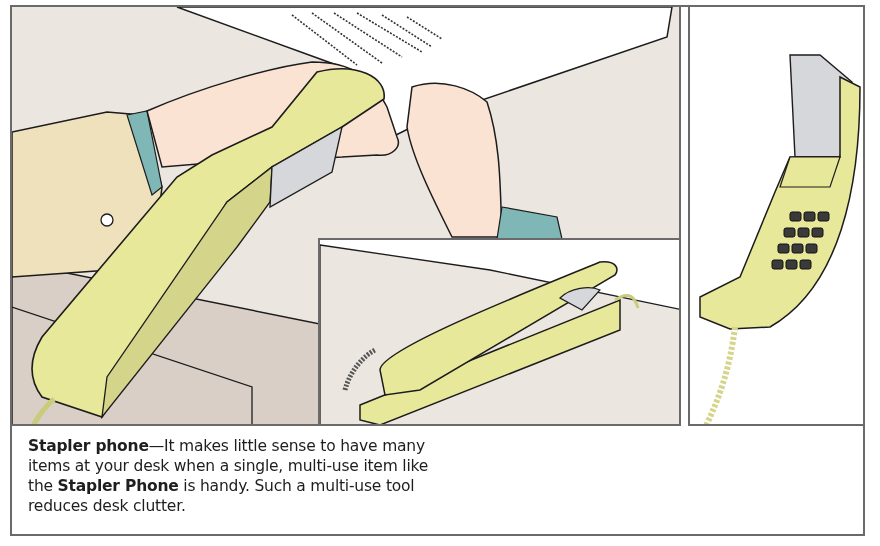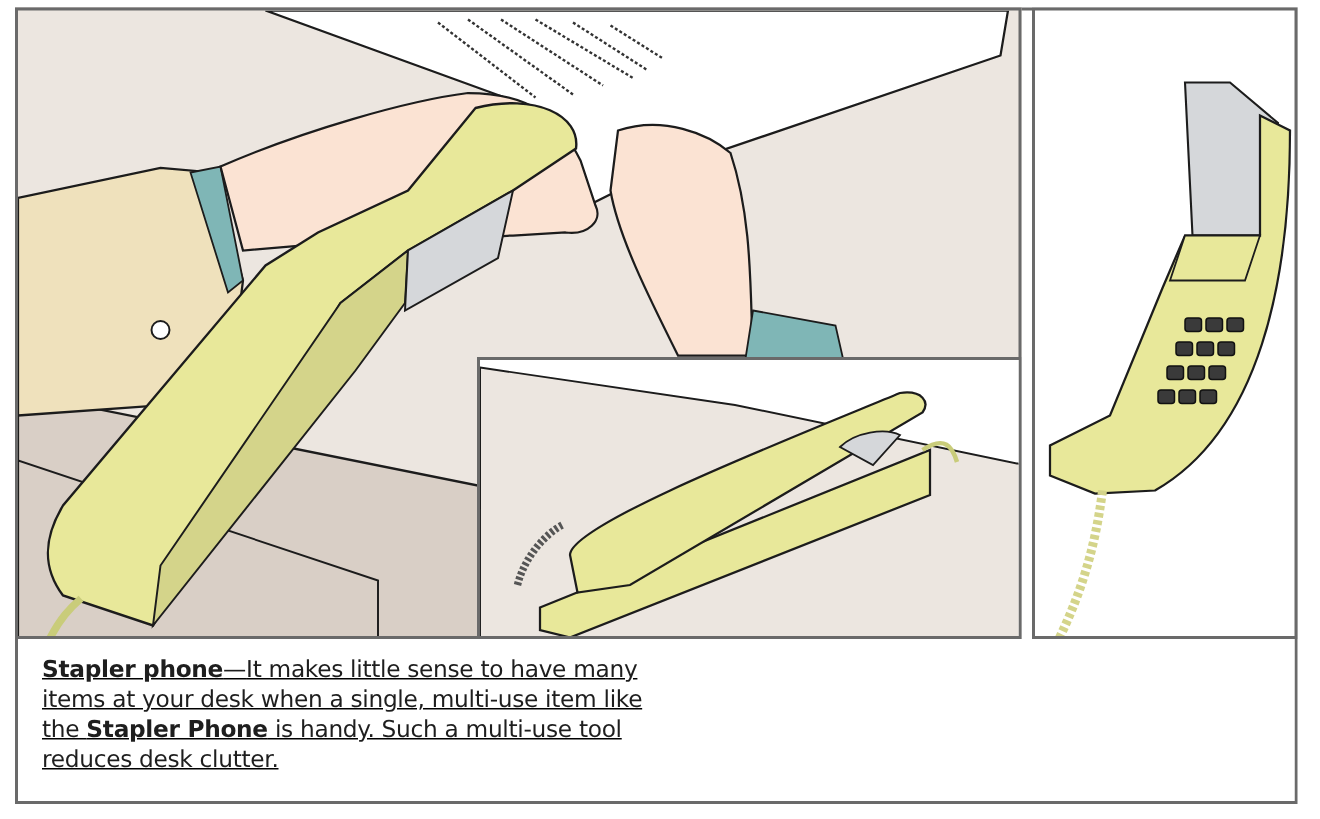--- a/index.html
+++ b/index.html
@@ -8,21 +8,21 @@
   .frame { position: absolute; left: 10px; top: 5px; width: 855px; height: 531px;
            border: 2px solid #6a6a6a; box-sizing: border-box; background: #fff; }
   .panel { position: absolute; box-sizing: border-box; overflow: hidden; }
   #panel-main { left: 10px; top: 5px; width: 671px; height: 421px;
                 border: 2px solid #6a6a6a; background: #ece6e0; }
   #panel-side { left: 688px; top: 5px; width: 177px; height: 421px;
                 border: 2px solid #6a6a6a; background: #ffffff; }
   #panel-inset { left: 318px; top: 238px; width: 363px; height: 188px;
                  border: 2px solid #6a6a6a; background: #ffffff; }
   .caption { position: absolute; left: 12px; top: 426px; width: 851px; height: 108px;
-             box-sizing: border-box; padding: 10px 0 0 16px; background: #fff; text-decoration: underline; }
+             box-sizing: border-box; padding: 10px 0 0 16px; background: #fff; }
   .caption p { margin: 0; width: 420px; font-size: 15.5px; line-height: 20px; color: #1e1e1e;
                font-family: "DejaVu Sans", sans-serif; letter-spacing: -0.2px; }
   .caption b { font-weight: bold; }
   svg { position: absolute; left: 0; top: 0; }
 </style>
 </head>
 <body>
 
 <div class="frame"></div>
 

